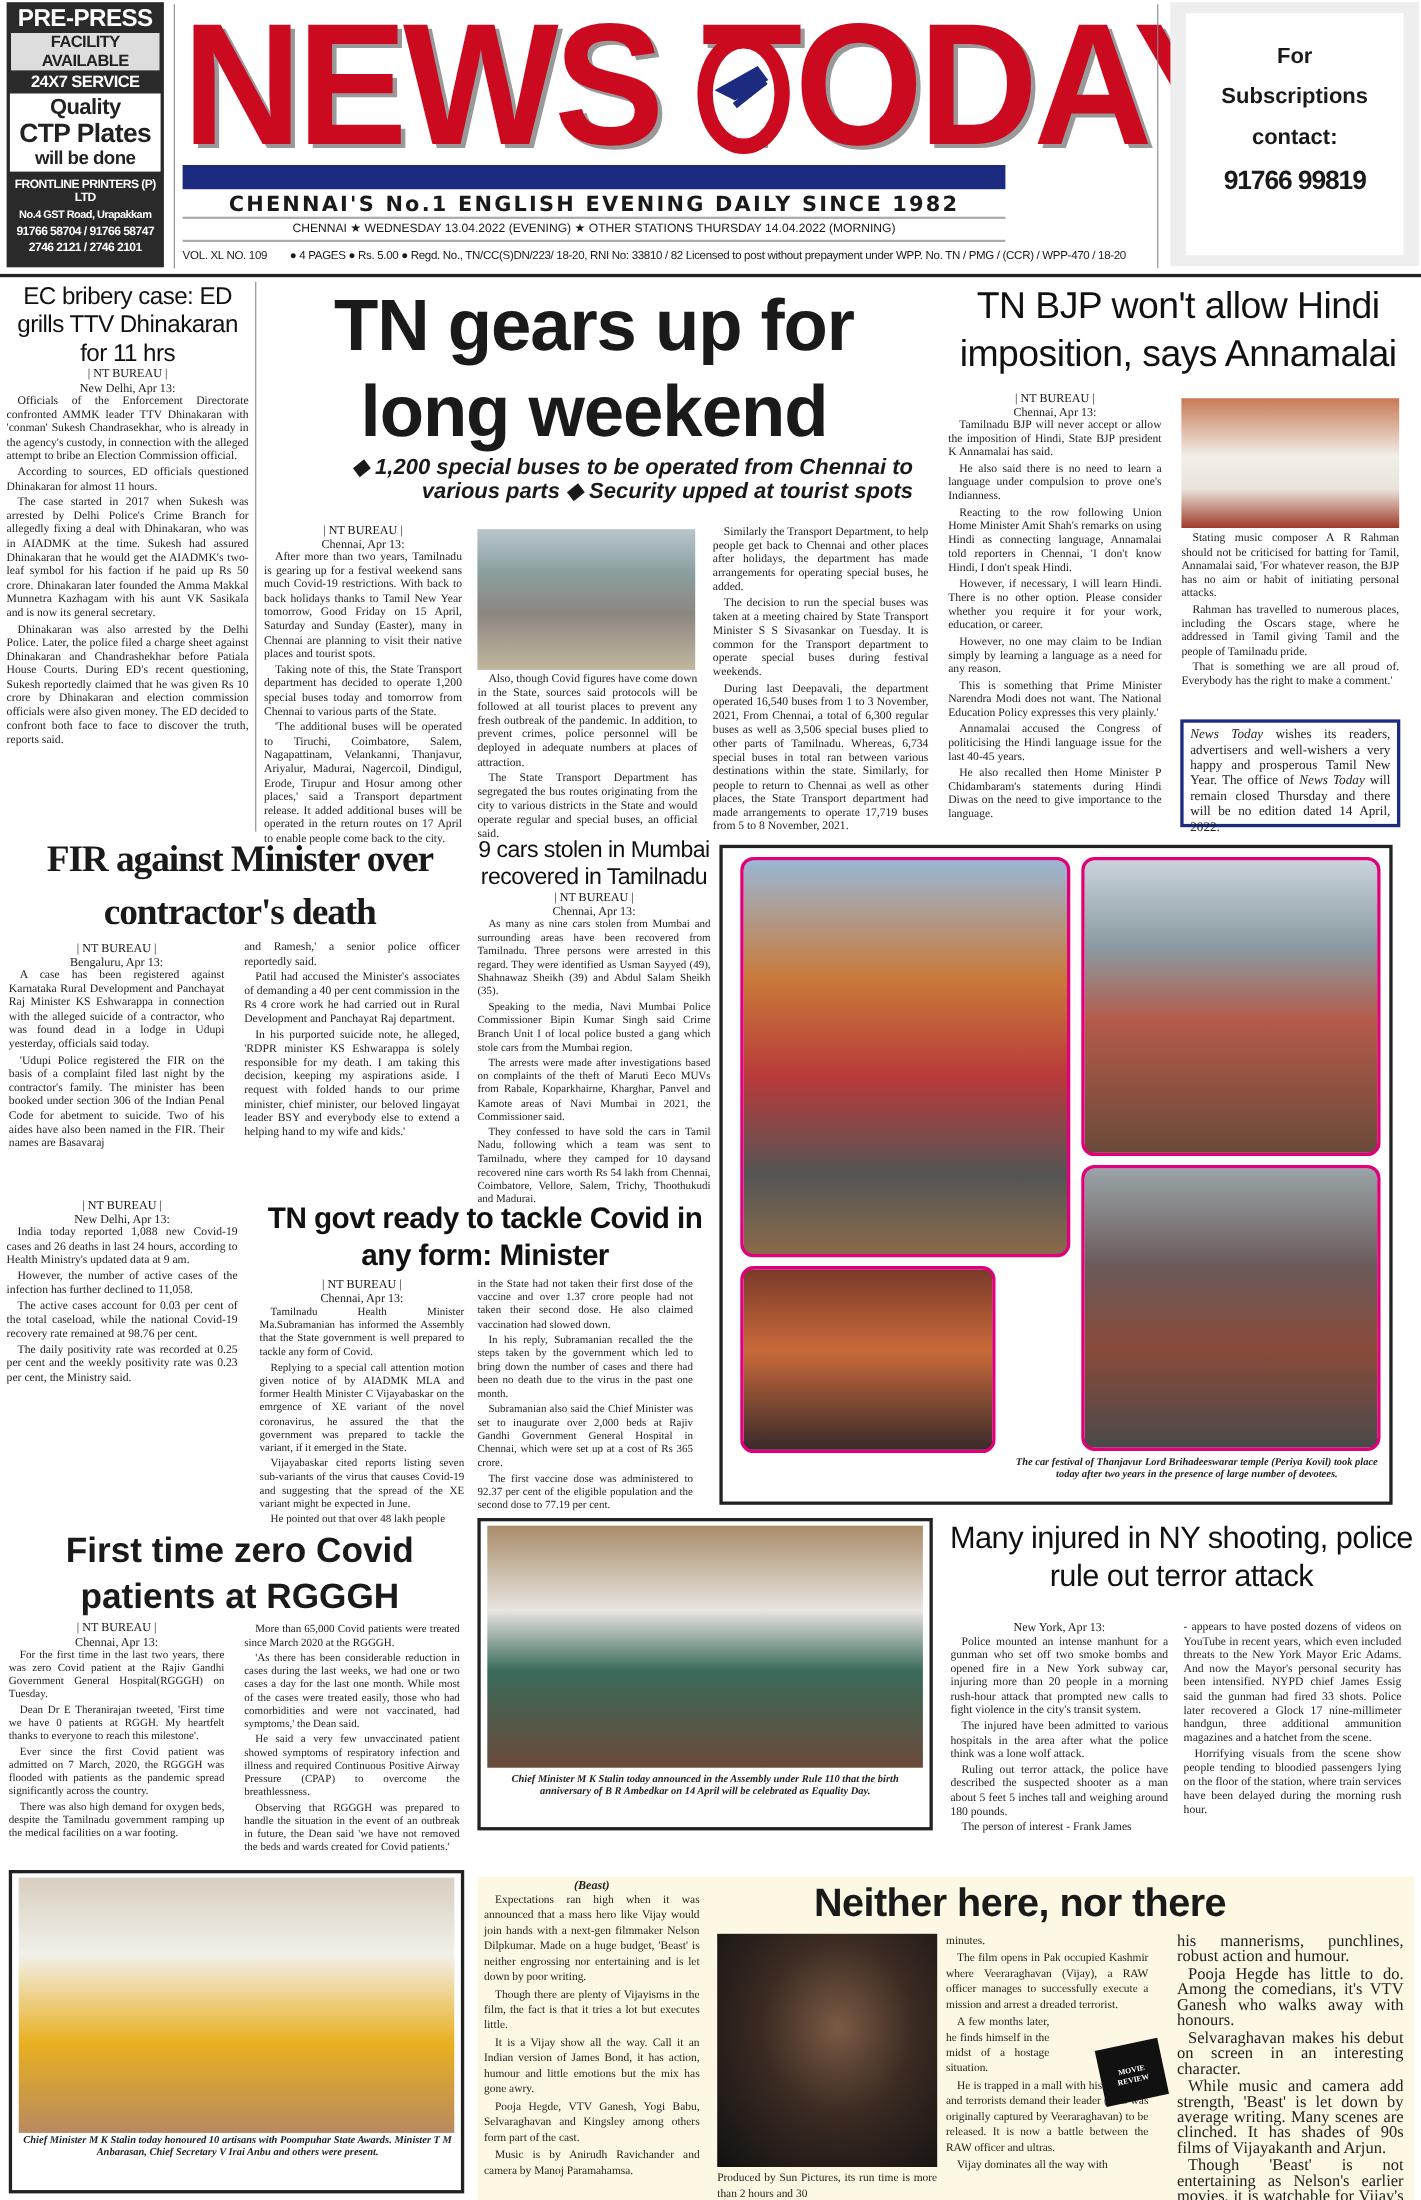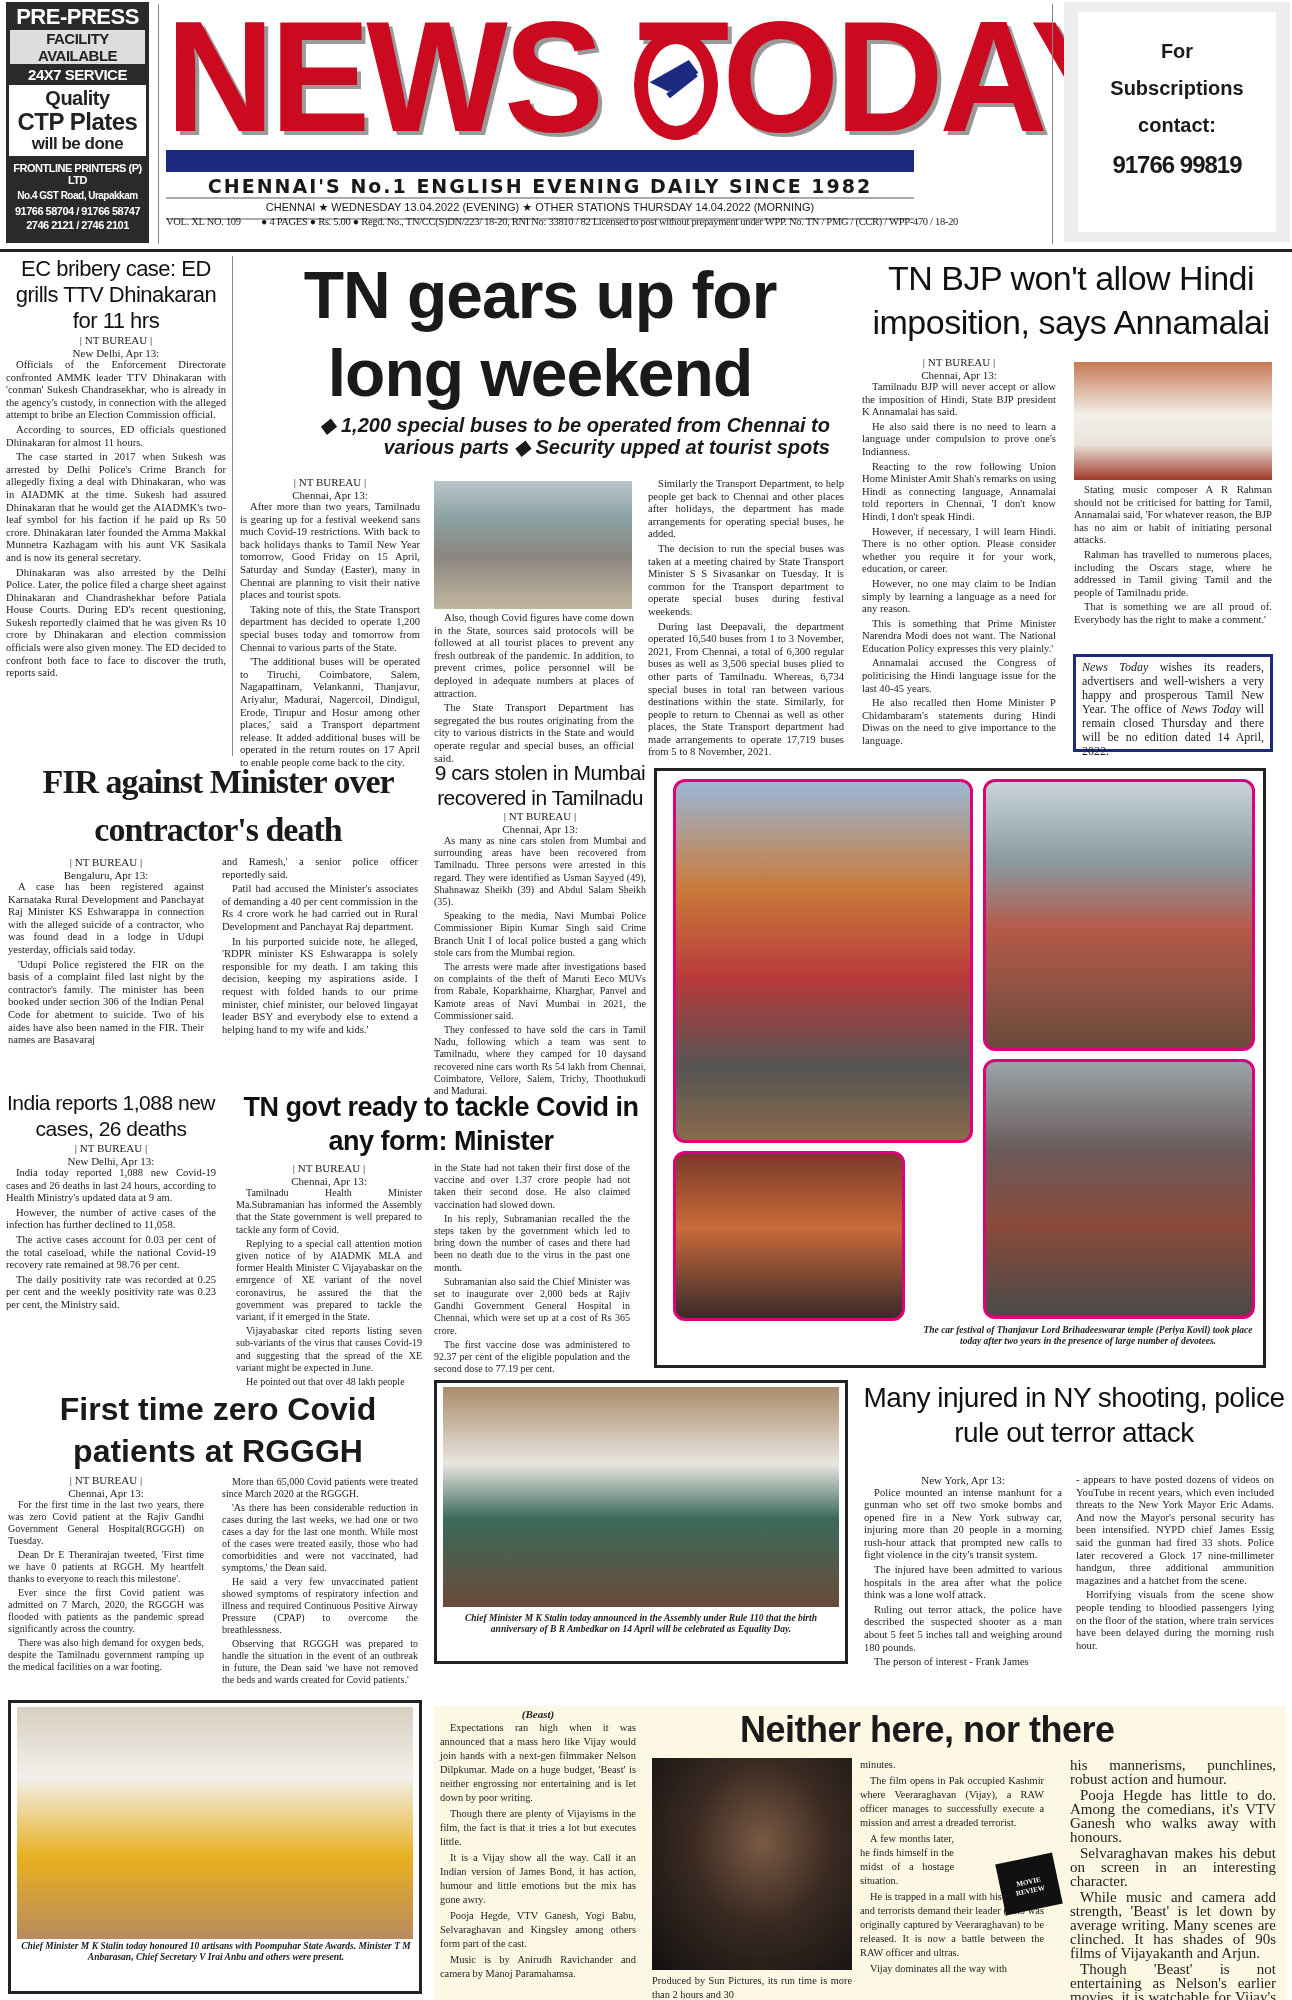--- a/index.html
+++ b/index.html
@@ -14,21 +14,21 @@
 .caption{font-family:"Liberation Serif",serif;font-style:italic;font-weight:bold;font-size:9.5px;line-height:11px;text-align:center;color:#222}
 .photo{background:#777;overflow:hidden}
 
 .ad-box{left:6px;top:2px;width:143px;height:241px;background:#2a2a2a;color:#fff;font-family:"Liberation Sans",sans-serif;text-align:center}
 .ad-box .r{display:block;font-weight:bold;letter-spacing:-0.5px}
 .logo{left:166px;top:4px;width:748px;height:148px}
 .logo-text{font-family:"Liberation Sans",sans-serif;font-weight:900;font-size:150px;line-height:145px;color:#cc0a1f;letter-spacing:-4px;text-shadow:4px 4px 0 #999;transform:scaleY(1.05);white-space:nowrap}
 .blueband{left:166px;top:150px;width:748px;height:22px;background:#1c2a80}
 .tagline{left:166px;top:175px;width:748px;height:24px;font-family:"DejaVu Sans",sans-serif;font-weight:bold;font-size:19px;letter-spacing:2px;text-align:center;border-bottom:2px solid #aaa}
 .dateline{left:166px;top:201px;width:748px;font-family:"Liberation Sans",sans-serif;font-size:11px;text-align:center;border-bottom:2px solid #aaa;padding-bottom:4px}
-.regline{left:166px;top:216px;width:748px;font-family:Liberation Serif, serif;font-size:10.5px;white-space:nowrap;letter-spacing:-0.3px}
+.regline{left:166px;top:226px;width:748px;font-family:Liberation Sans, sans-serif;font-size:10.5px;white-space:nowrap;letter-spacing:-0.3px}
 .sub-box{left:1064px;top:2px;width:226px;height:240px;background:#eee;padding:10px 14px}
 .sub-inner{background:#fff;width:100%;height:100%;text-align:center;font-family:"Liberation Sans",sans-serif;font-weight:bold;font-stretch:condensed}
 .rule-top{left:0;top:249px;width:1292px;height:3px;background:#222}
 .vrule{background:#888;width:1px}
 .framebox{border:3px solid #222}
 .pinkframe{border:3px solid #e0007a;border-radius:12px}
 .beige{background:#fdf8e4}
 .wish{border:3px solid #1c2a80;padding:3px 6px;font-family:"Liberation Serif",serif;font-size:12px;line-height:14px;text-align:justify;color:#222}
 .clapper{width:58px;height:52px;background:#111;transform:rotate(-12deg);color:#fff;font-family:"Liberation Serif",serif;font-size:7px;font-weight:bold;text-align:center;line-height:9px;padding-top:20px}
 </style>
@@ -180,21 +180,20 @@
 
 <div class="abs framebox" style="left:654px;top:768px;width:612px;height:600px">
   <div class="abs pinkframe photo" style="left:16px;top:8px;width:300px;height:364px;background:linear-gradient(180deg,#9ab7d6 0%,#c97a3a 30%,#b83a3a 55%,#555 80%,#8a6a4a 100%)"></div>
   <div class="abs pinkframe photo" style="left:326px;top:8px;width:272px;height:272px;background:linear-gradient(180deg,#c9d3dc 0%,#8a9aa0 30%,#b55a4a 55%,#6a4a3a 100%)"></div>
   <div class="abs pinkframe photo" style="left:16px;top:380px;width:232px;height:170px;background:linear-gradient(180deg,#7a3a2a 0%,#c96a3a 45%,#3a2a2a 100%)"></div>
   <div class="abs pinkframe photo" style="left:326px;top:288px;width:272px;height:260px;background:linear-gradient(180deg,#9aa4a8 0%,#6a5a5a 35%,#8a4a3a 65%,#4a4a4a 100%)"></div>
   <div class="abs caption" style="left:260px;top:554px;width:342px">The car festival of Thanjavur Lord Brihadeeswarar temple (Periya Kovil) took place today after two years in the presence of large number of devotees.</div>
 </div>
 
 <div class="abs" style="left:6px;top:1090px;width:210px">
-  <h2 class="hl-cond" style="font-size:21px;line-height:26px;font-weight:normal">India reports 1,088 new cases, 26 deaths</h2>
   <div class="byline">| NT BUREAU |</div>
   <div class="byline">New Delhi, Apr 13:</div>
   <div class="body-text">
     <p>India today reported 1,088 new Covid-19 cases and 26 deaths in last 24 hours, according to Health Ministry's updated data at 9 am.</p>
     <p>However, the number of active cases of the infection has further declined to 11,058.</p>
     <p>The active cases account for 0.03 per cent of the total caseload, while the national Covid-19 recovery rate remained at 98.76 per cent.</p>
     <p>The daily positivity rate was recorded at 0.25 per cent and the weekly positivity rate was 0.23 per cent, the Ministry said.</p>
   </div>
 </div>
 

